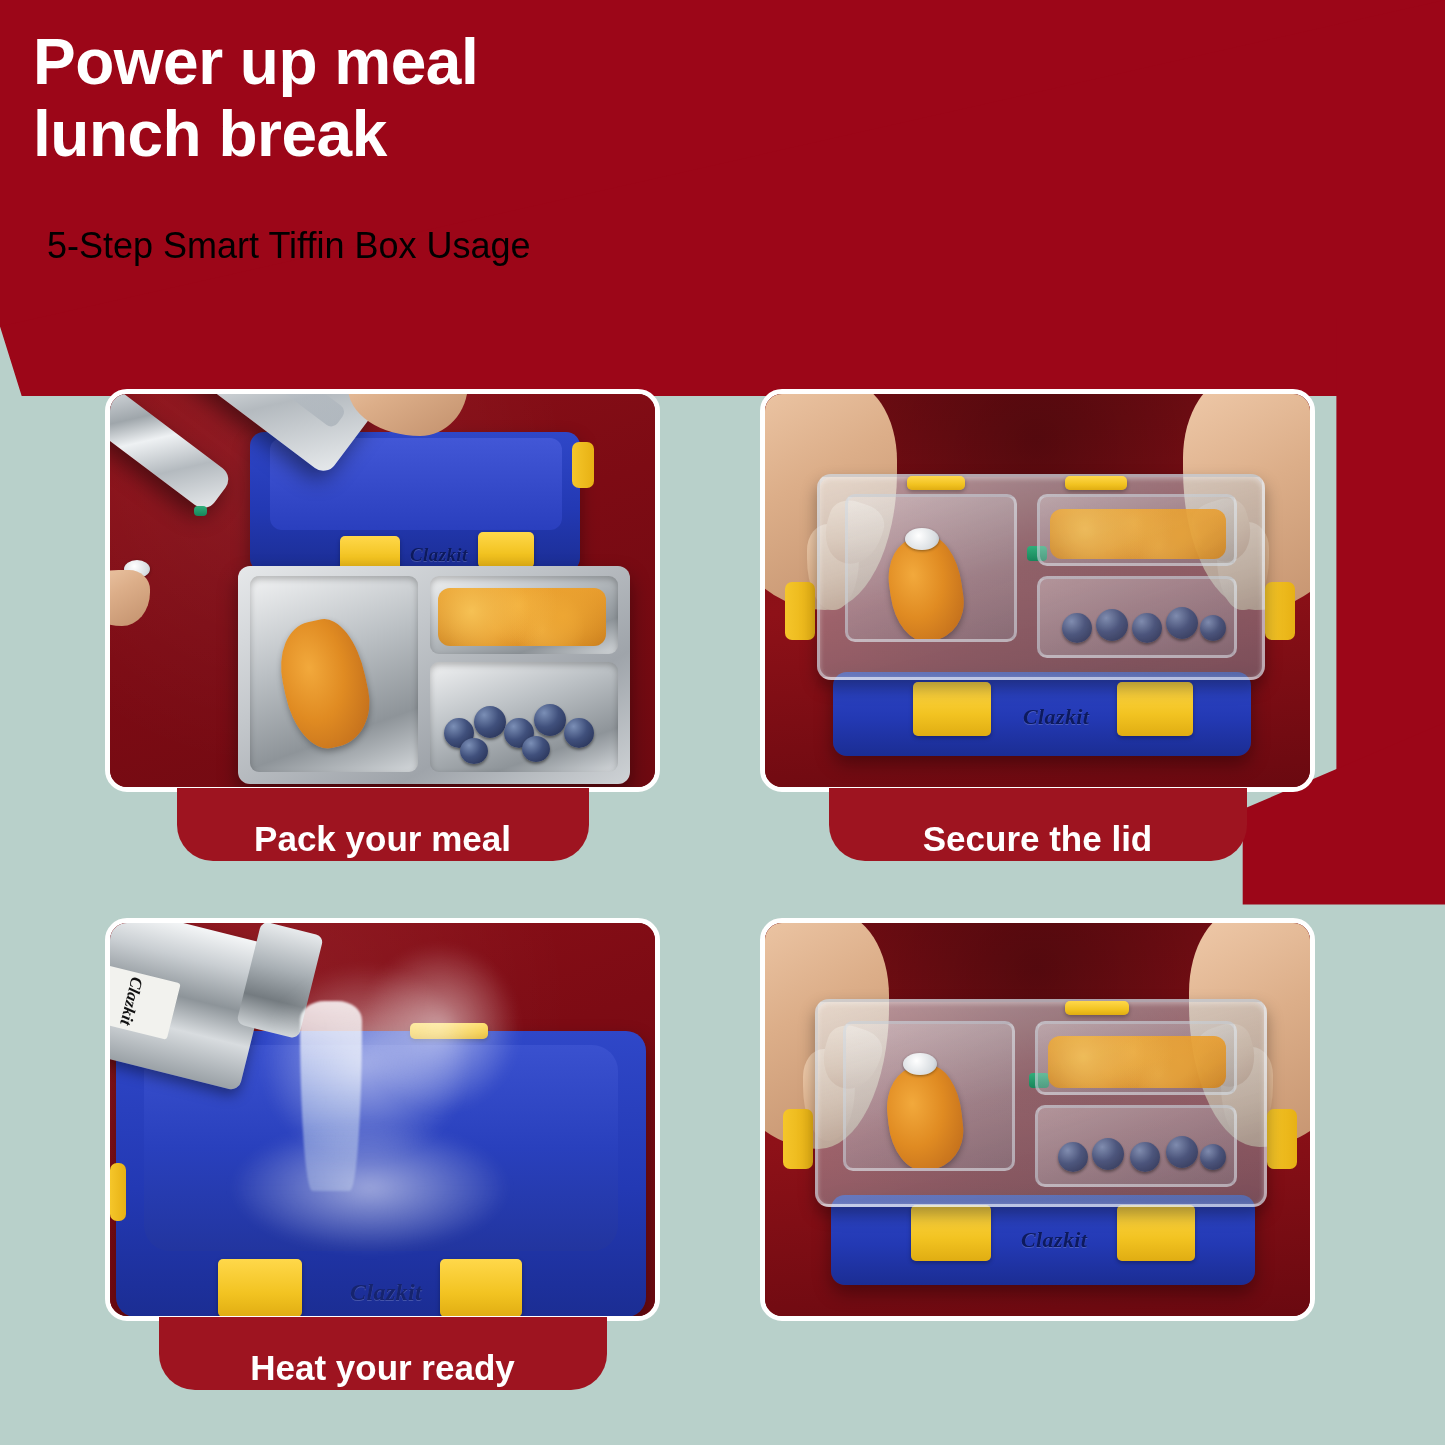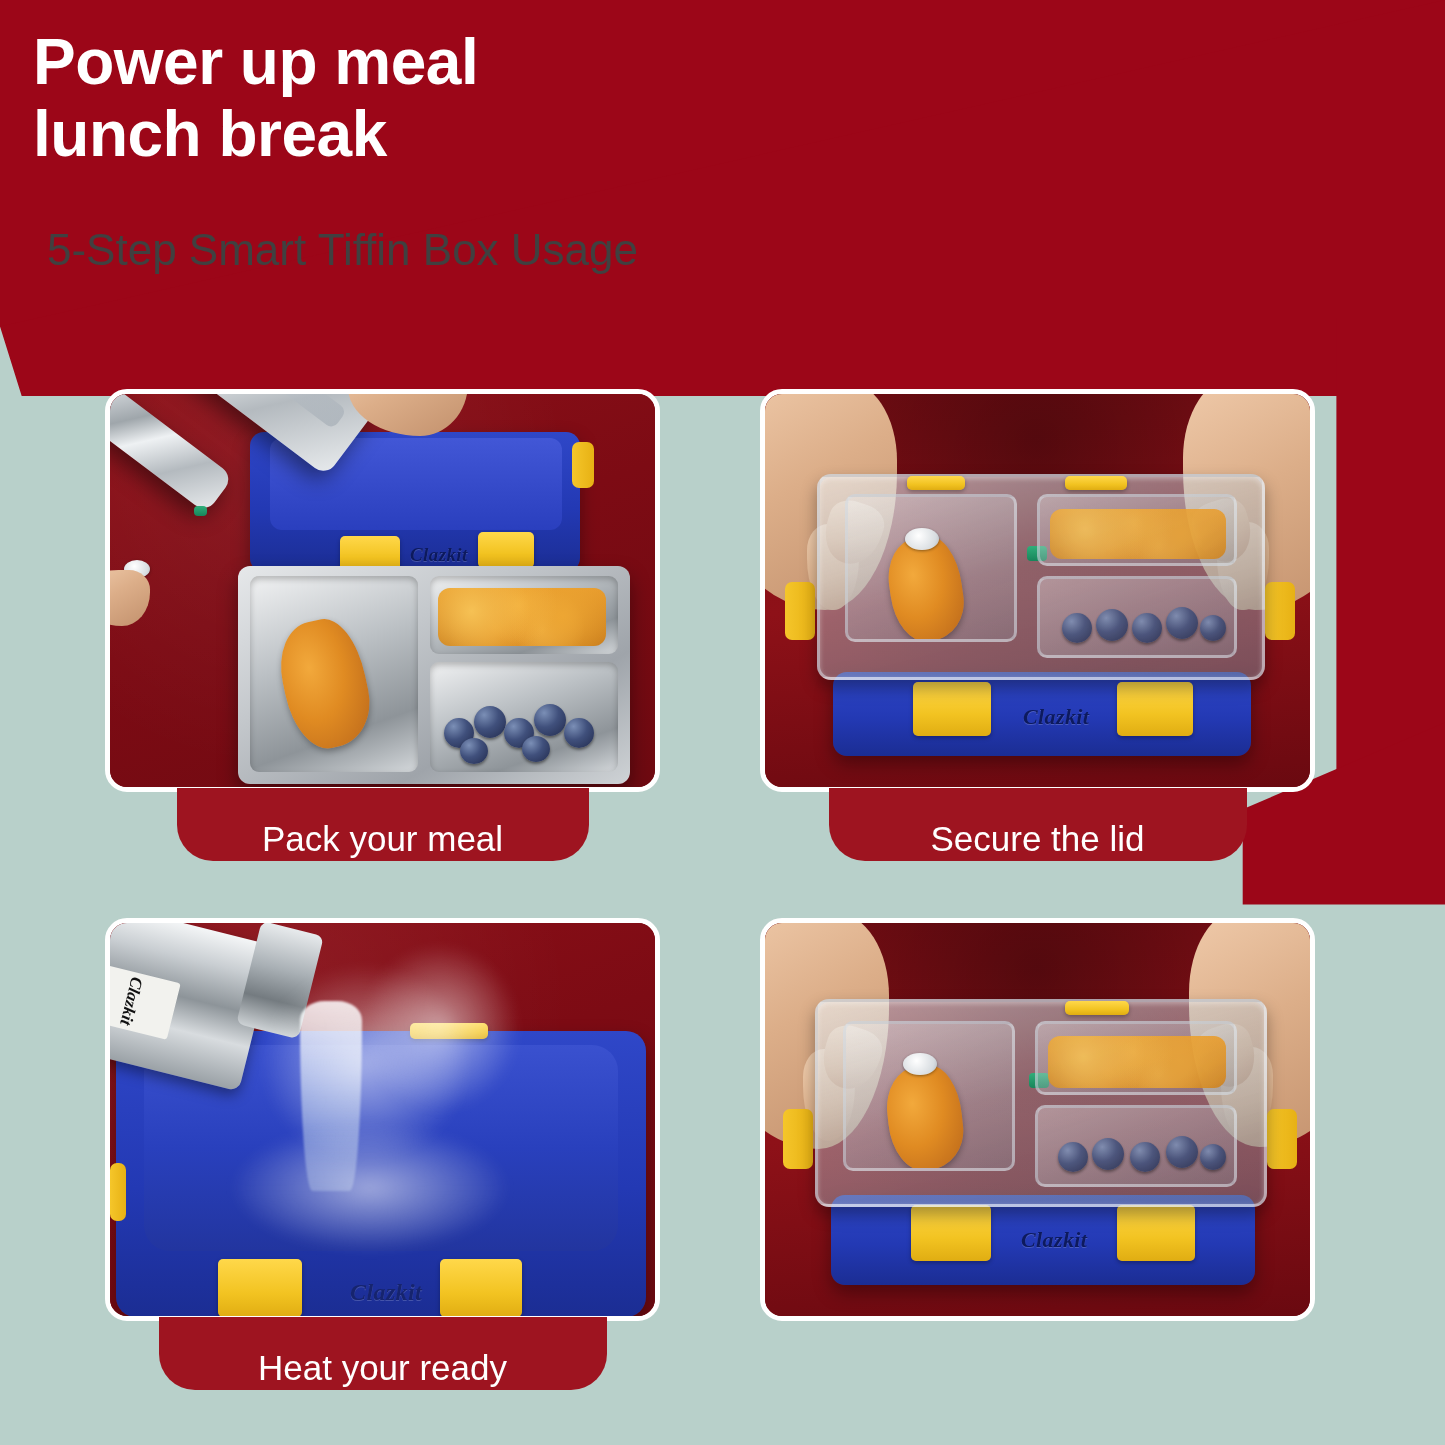--- a/index.html
+++ b/index.html
@@ -61,22 +61,22 @@
   .headline {
     color: #ffffff;
     font-size: 64px;
     font-weight: 700;
     line-height: 1.13;
     letter-spacing: -0.5px;
     margin: 0;
     white-space: pre-line;
   }
   .subhead {
-    color: #404040;
-    font-size: 44px;
+    color: #000000;
+    font-size: 36px;
     font-weight: 400;
     margin: 54px 0 0 14px;
     letter-spacing: 0px;
   }
 
   
   .grid {
     position: absolute;
     left: 0; top: 0;
     width: 1445px;
@@ -116,21 +116,21 @@
     background: #9e1420;
     border-radius: 0 0 36px 36px;
     display: flex;
     align-items: center;
     justify-content: center;
     margin-top: -4px;
   }
   .caption-text {
     color: #ffffff;
     font-size: 35px;
-    font-weight: 400;
+    font-weight: 700;
     line-height: 1;
     padding-bottom: 4px;
     margin-top: 32px;
   }
   .caption.wide2  { width: 418px; }
   .caption.wide3  { width: 448px; }
   .caption.wide4  { width: 420px; }
 
   
   .felt {

